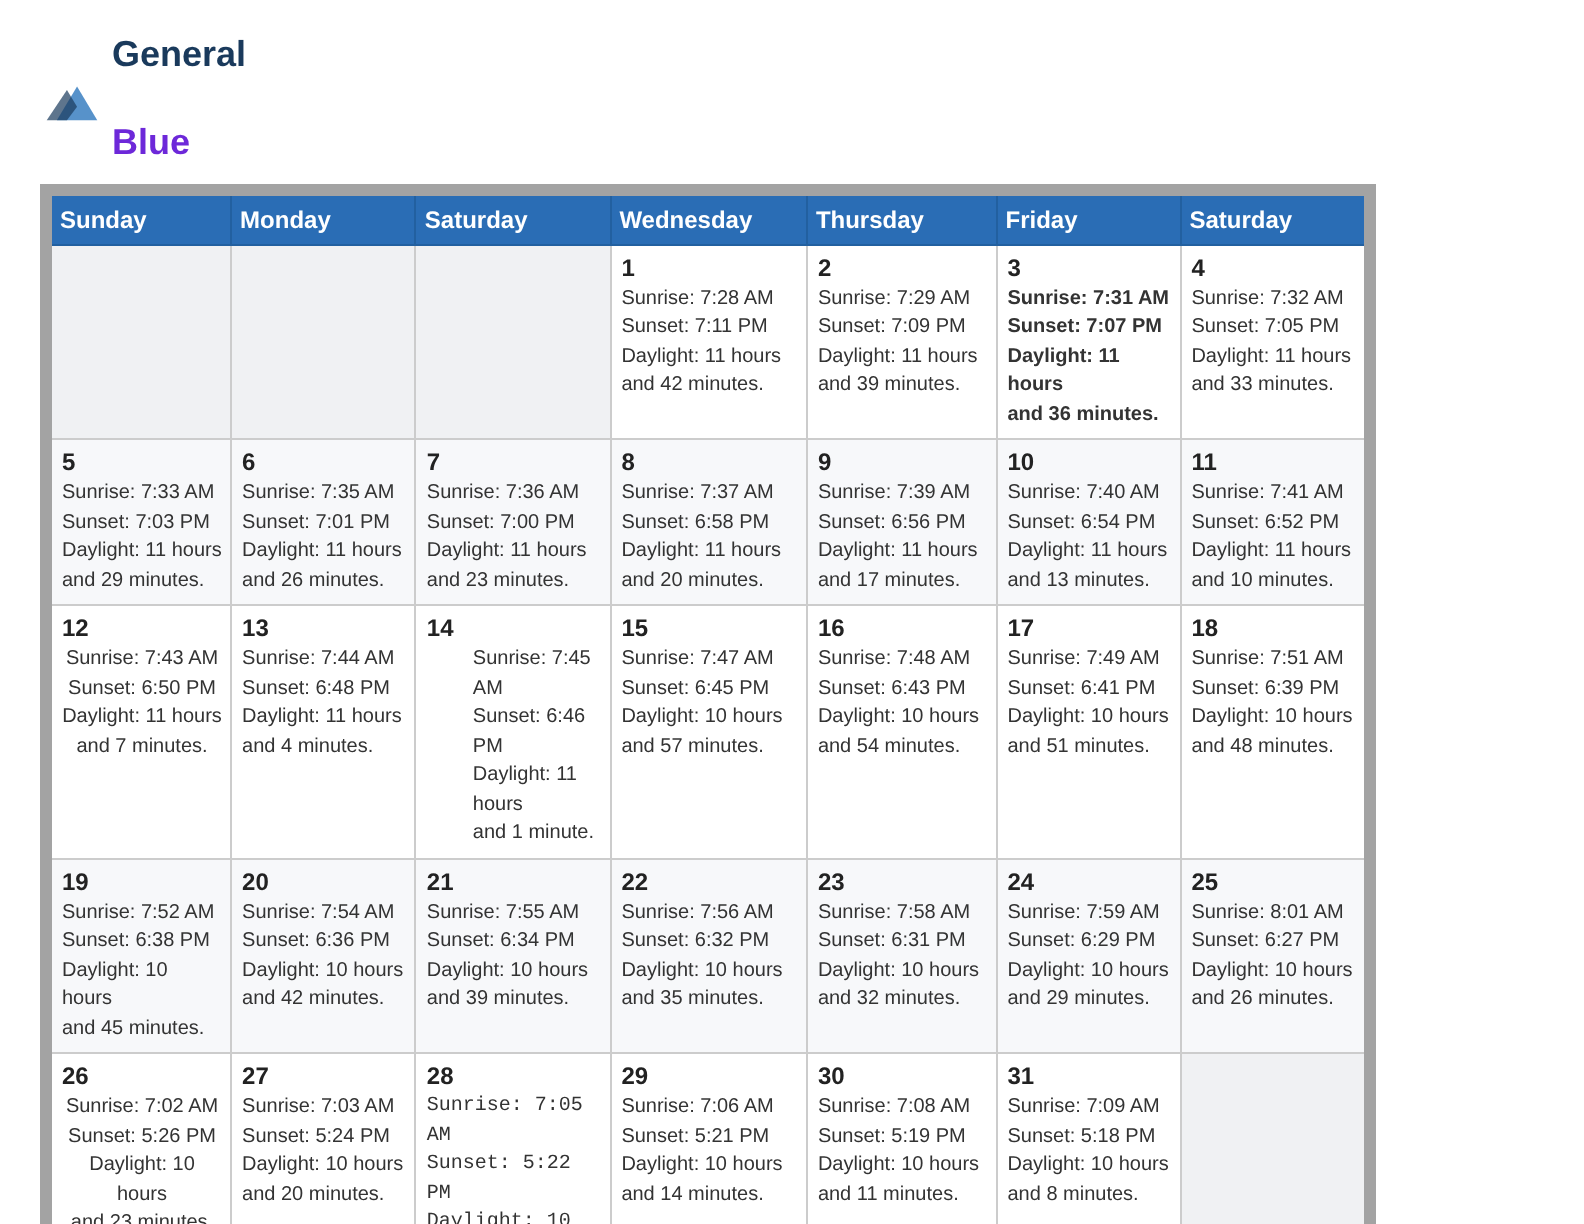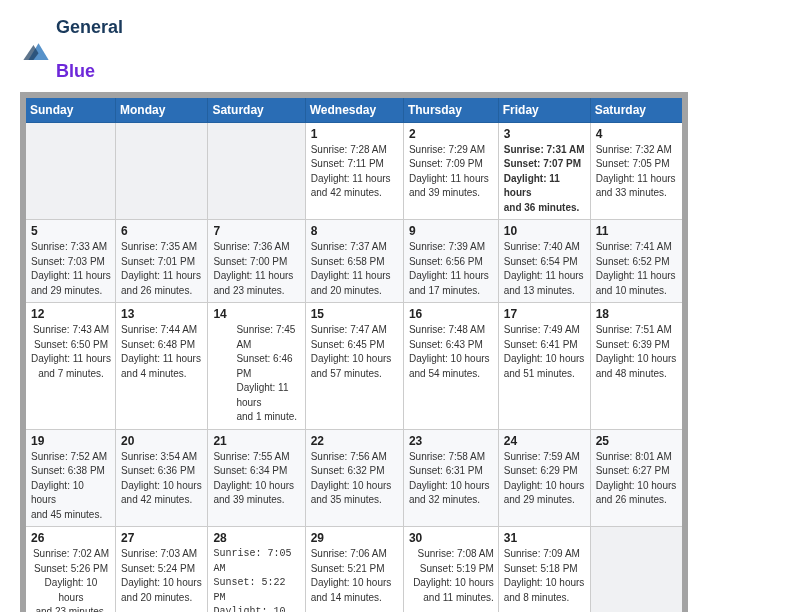--- a/index.html
+++ b/index.html
@@ -261,21 +261,21 @@
         <tr>
           <td>
             <span class="day-num">19</span>
             <div class="day-info" style="white-space: pre-line;">Sunrise: 7:52 AM
 Sunset: 6:38 PM
 Daylight: 10 hours
 and 45 minutes.</div>
           </td>
           <td>
             <span class="day-num">20</span>
-            <div class="day-info" style="white-space: pre-line;">Sunrise: 3:54 AM
+            <div class="day-info" style="white-space: pre-line;">Sunrise: 7:54 AM
 Sunset: 6:36 PM
 Daylight: 10 hours
 and 42 minutes.</div>
           </td>
           <td>
             <span class="day-num">21</span>
             <div class="day-info" style="white-space: pre-line;">Sunrise: 7:55 AM
 Sunset: 6:34 PM
 Daylight: 10 hours
 and 39 minutes.</div>
@@ -333,21 +333,21 @@
           </td>
           <td>
             <span class="day-num">29</span>
             <div class="day-info" style="white-space: pre-line;">Sunrise: 7:06 AM
 Sunset: 5:21 PM
 Daylight: 10 hours
 and 14 minutes.</div>
           </td>
           <td>
             <span class="day-num">30</span>
-            <div class="day-info" style="white-space: pre-line; text-align: right;">Sunrise: 7:08 AM
+            <div class="day-info" style="white-space: pre-line;">Sunrise: 7:08 AM
 Sunset: 5:19 PM
 Daylight: 10 hours
 and 11 minutes.</div>
           </td>
           <td>
             <span class="day-num">31</span>
             <div class="day-info" style="white-space: pre-line;">Sunrise: 7:09 AM
 Sunset: 5:18 PM
 Daylight: 10 hours
 and 8 minutes.</div>

